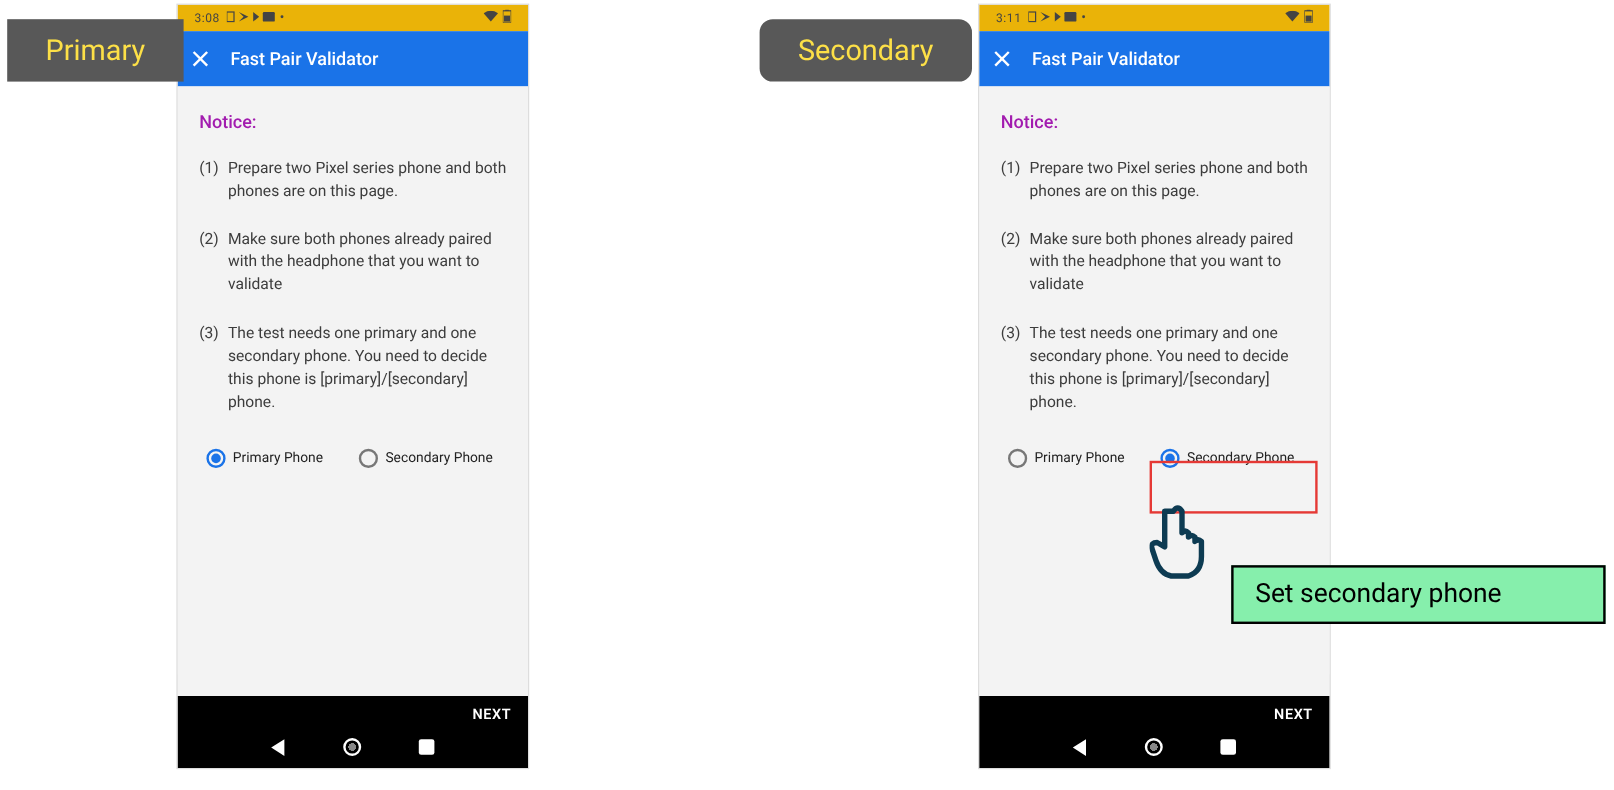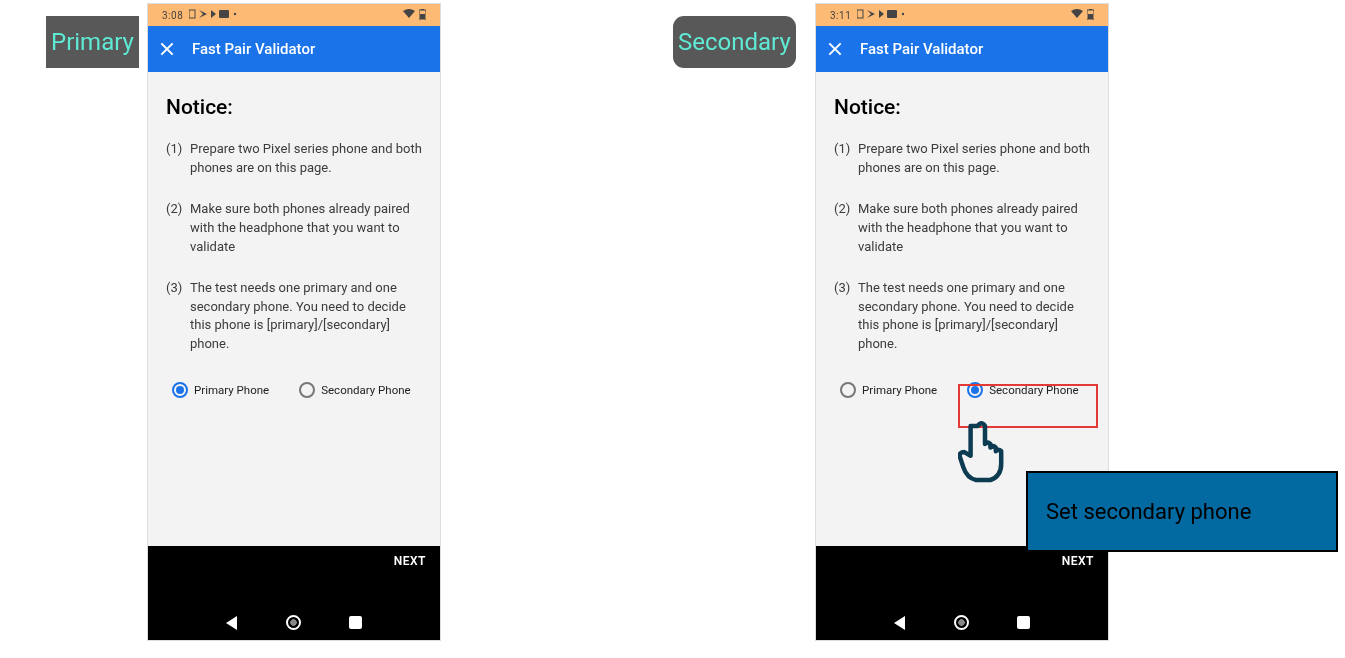--- a/index.html
+++ b/index.html
@@ -6,37 +6,36 @@
   body {
     font-family: Roboto, -apple-system, BlinkMacSystemFont, "Segoe UI", Arial, sans-serif;
     background: #fff;
     width: 1345px;
     height: 658px;
     position: relative;
   }
   .tag {
     position: absolute;
     background: #585858;
-    color: #5eead4;
+    color: #fde047;
     font-size: 24px;
-    padding: 12px 5px;
+    padding: 12px 32px;
     z-index: 5;
-    margin-left: 40px;
   }
   .phone {
     position: absolute;
     width: 292px;
     height: 636px;
     background: #f3f3f3;
     box-shadow: 0 0 0 1px #ddd;
     overflow: hidden;
   }
   .statusbar {
     height: 22px;
-    background: #fdba74;
+    background: #eab308;
     color: #444;
     font-size: 10px;
     display: flex;
     align-items: center;
     padding: 0 14px;
     justify-content: space-between;
     letter-spacing: 0.5px;
   }
   .status-left { display:flex; align-items:center; gap:6px; }
   .status-right { display:flex; align-items:center; gap:4px; }
@@ -63,23 +62,23 @@
   .close-x::after { transform: rotate(-45deg); }
   .content {
     padding: 20px 18px;
     color: #3c3c3c;
     font-size: 13px;
     line-height: 1.45;
     height: 490px;
     background: #f3f3f3;
   }
   .notice-title {
-    font-size: 21px;
+    font-size: 15px;
     font-weight: 500;
-    color: #000000;
+    color: #a21caf;
     margin-bottom: 18px;
   }
   .step { display:flex; margin-bottom: 22px; }
   .step-num { width: 24px; flex-shrink:0; }
   .step-text { flex:1; }
   .radios {
     display:flex;
     justify-content: flex-start;
     gap: 30px;
     margin-top: 28px;
@@ -101,21 +100,21 @@
     width:8px; height:8px; border-radius:50%; background:#1a73e8;
   }
   .highlight-box {
     position:absolute;
     border:2px solid #e53935;
     pointer-events:none;
   }
   .bottom-bar {
     position:absolute;
     bottom:0; left:0; right:0;
-    height:94px;
+    height:60px;
     background:#000;
   }
   .next-btn {
     position:absolute;
     top:8px; right:14px;
     color:#fff;
     font-size:12px;
     font-weight:600;
     letter-spacing:0.5px;
   }
@@ -138,24 +137,24 @@
     width:15px; height:15px; border-radius:50%;
     border:2px solid #fff;
     background: radial-gradient(circle,#888 40%, transparent 42%);
   }
   .nav-sq {
     width:13px; height:13px; background:#fff; border-radius:2px;
   }
   .callout {
     position:absolute;
     border:2px solid #000;
-    background:#0369a1;
+    background:#86efac;
     color:#000;
     font-size:22px;
-    padding:26px 18px;
+    padding:10px 18px;
   }
   .pointer {
     position:absolute;
     width:54px; height:66px;
     z-index:6;
   }
 </style>
 </head>
 <body>
 

